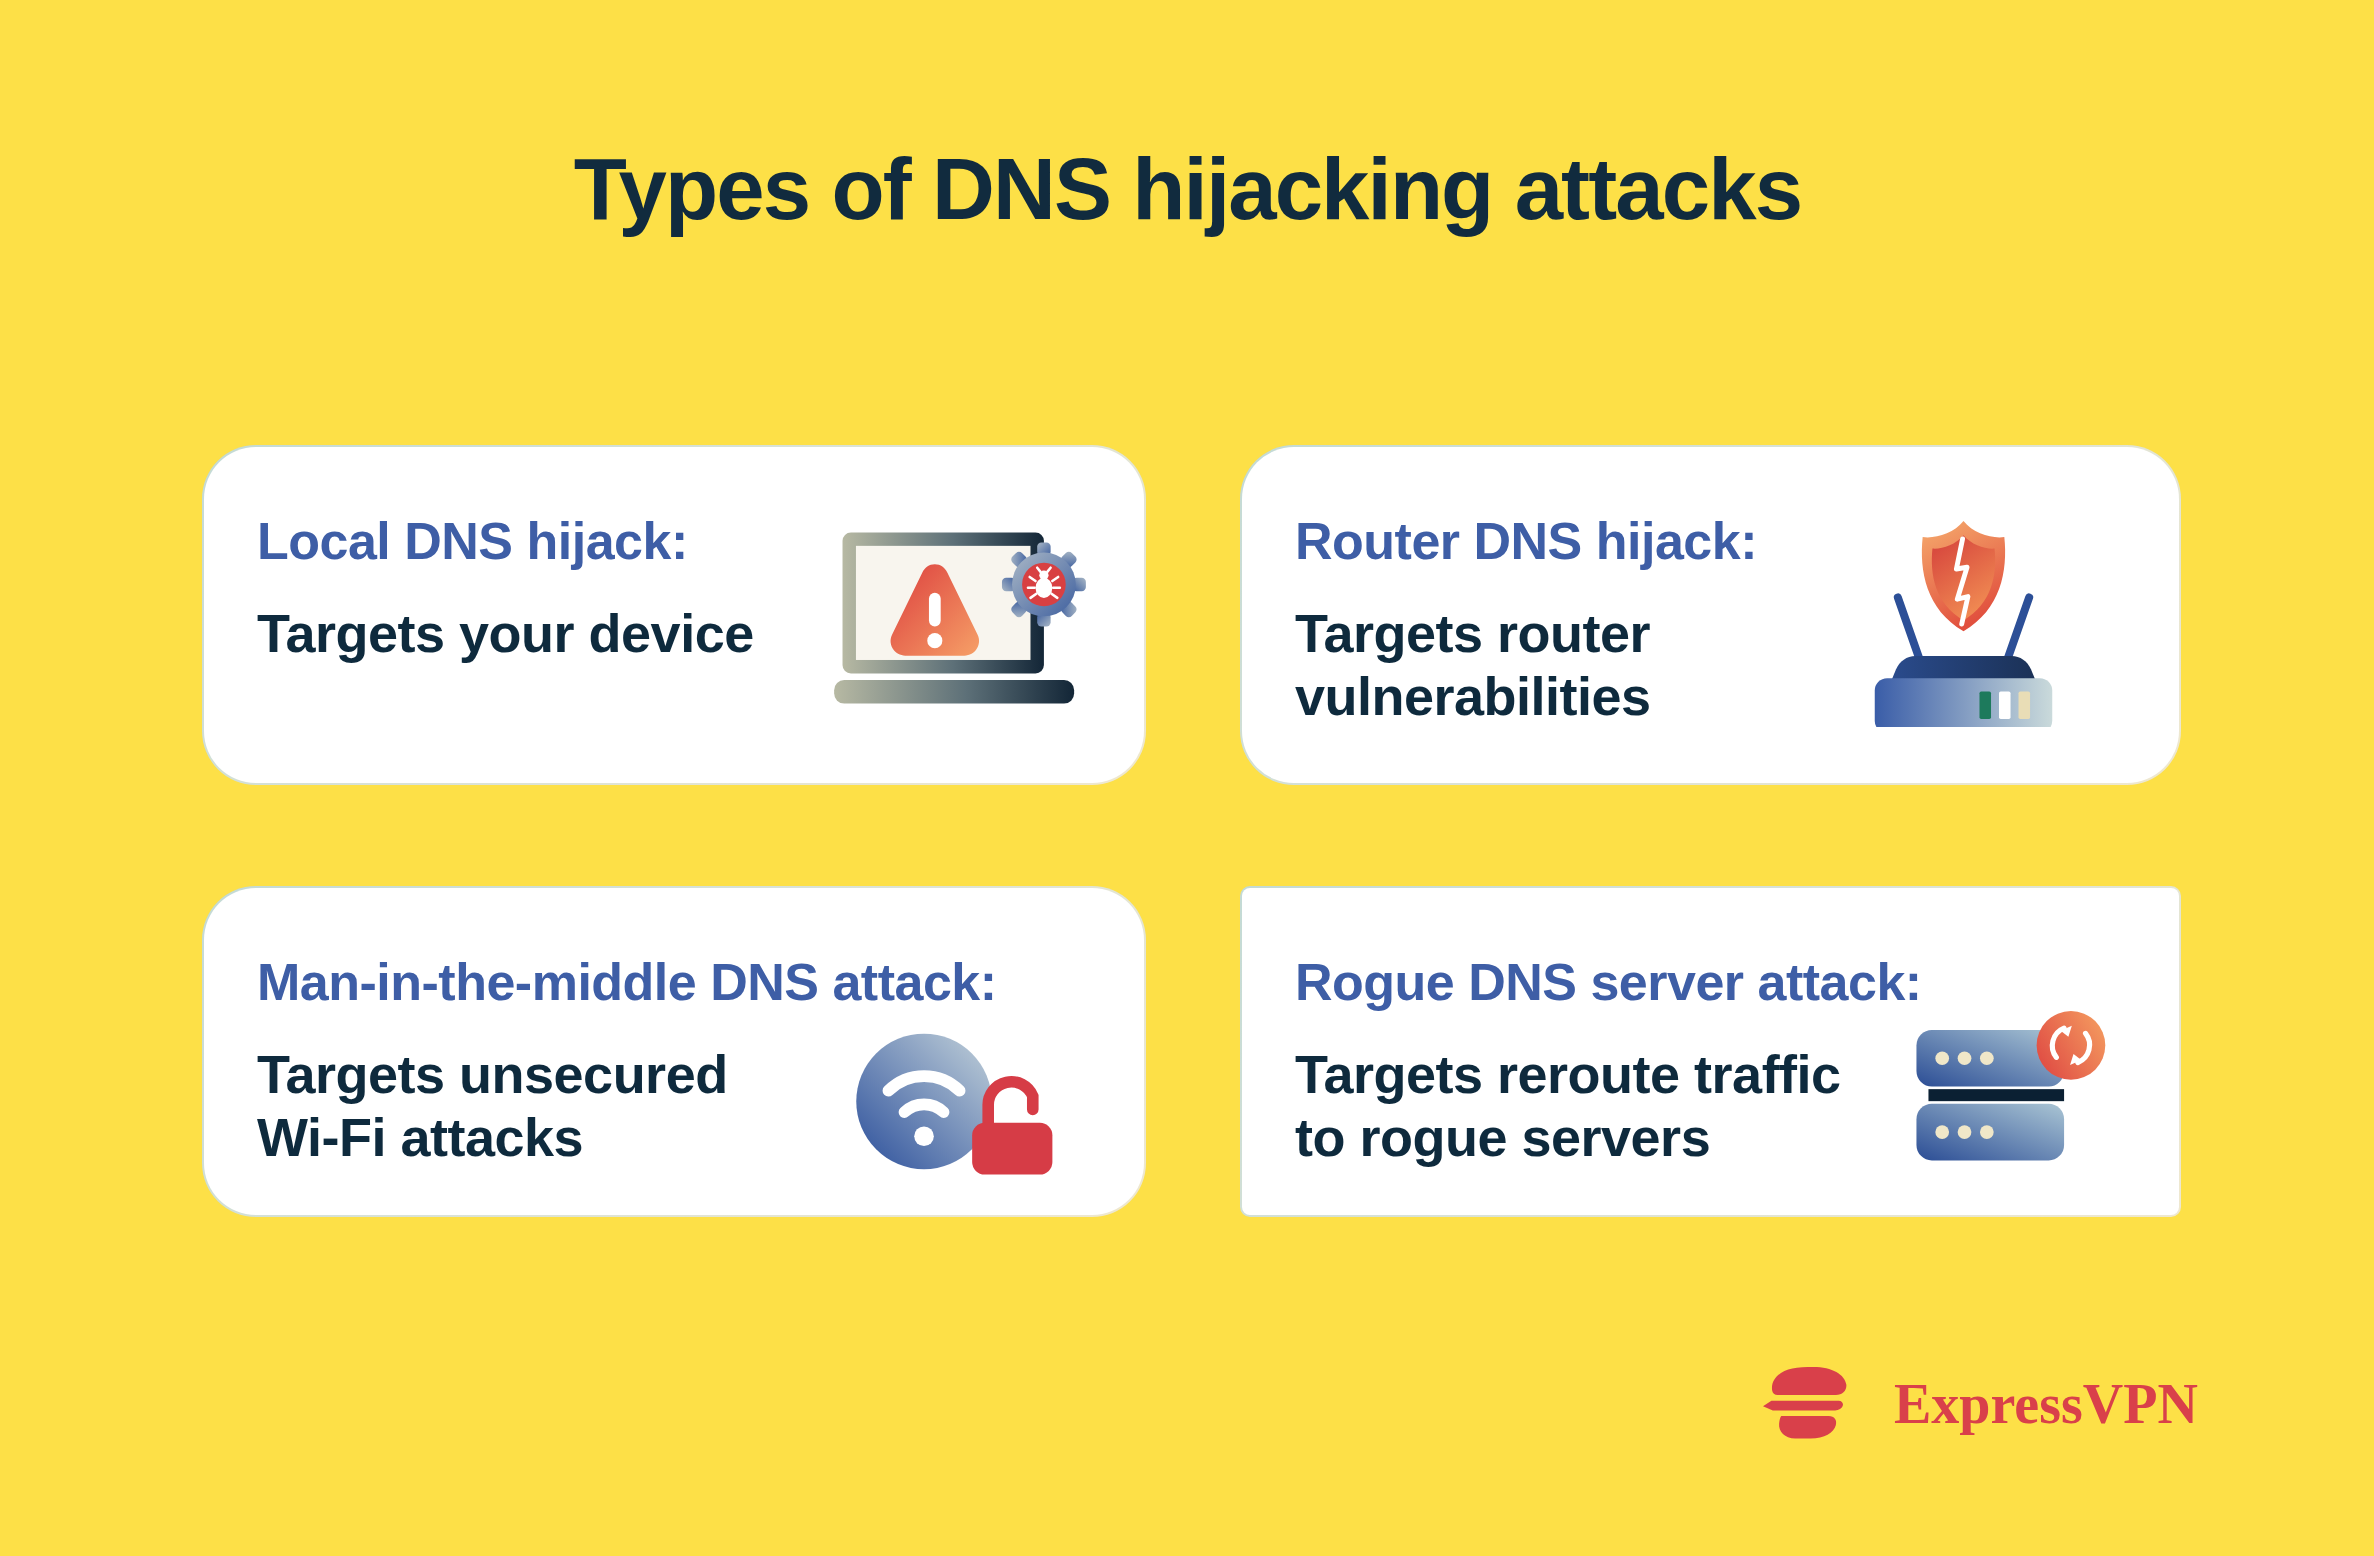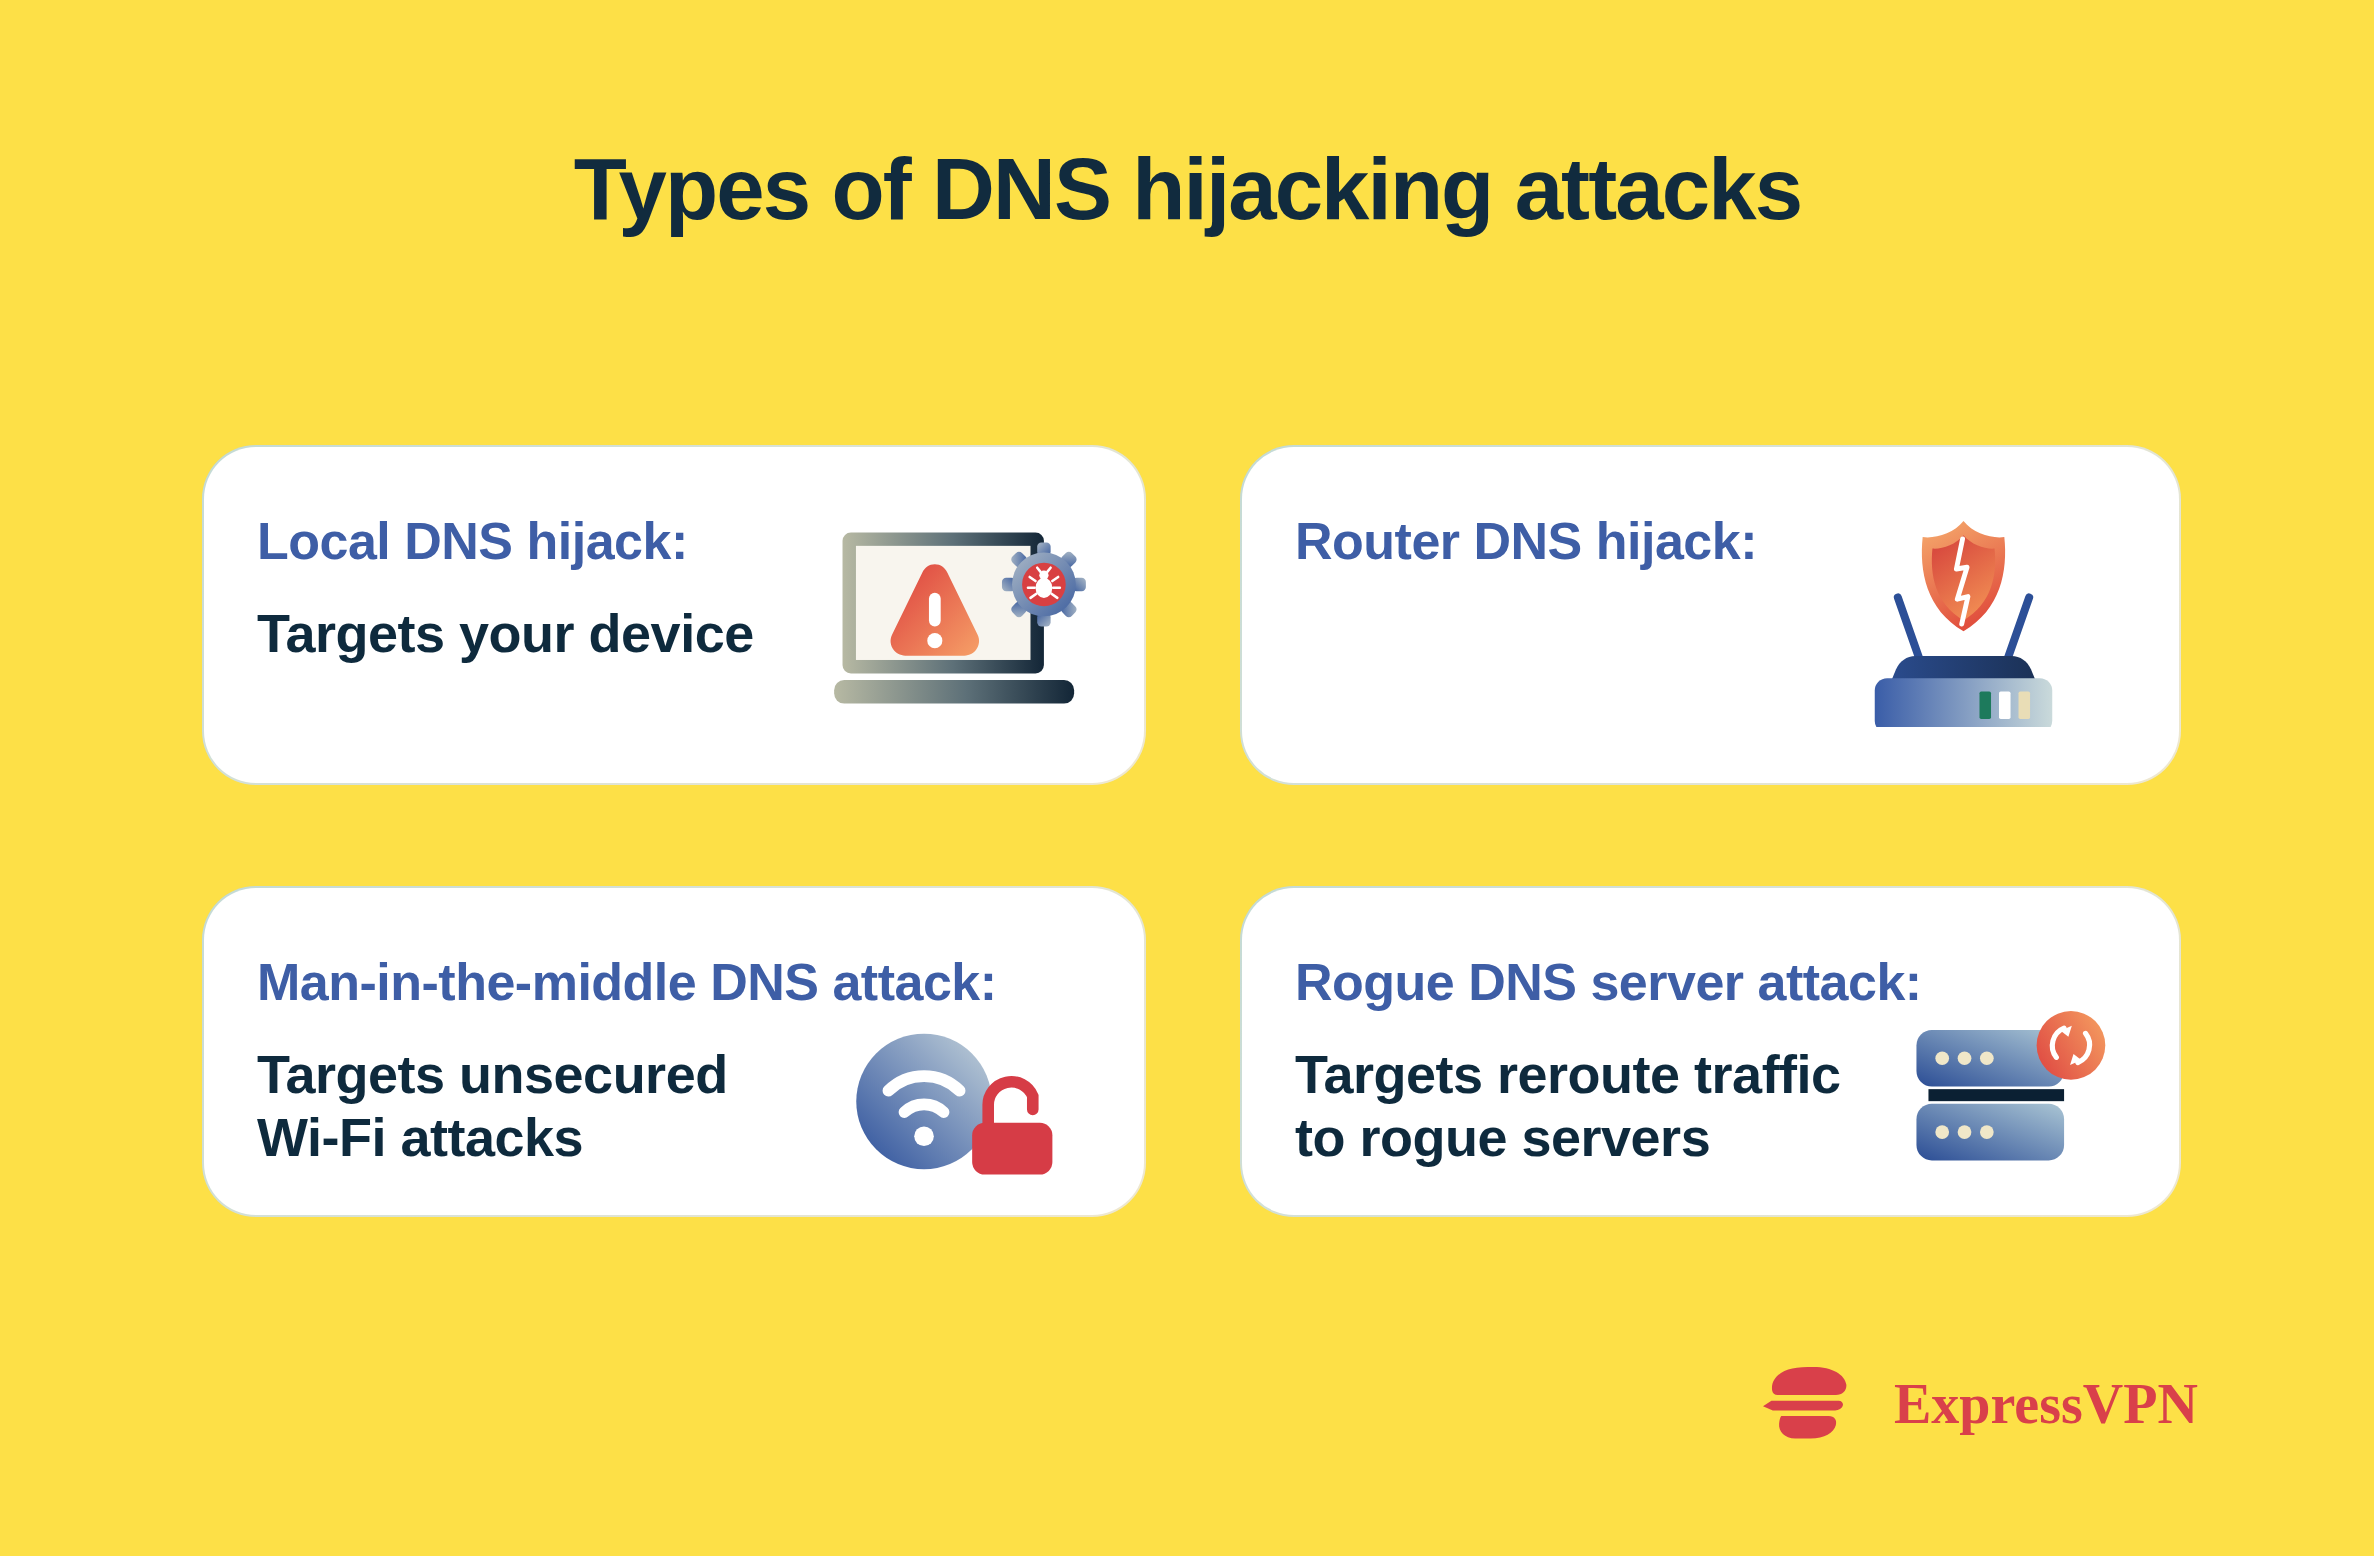--- a/index.html
+++ b/index.html
@@ -30,21 +30,21 @@
     border: 2.8px solid transparent;
     background:
       linear-gradient(#ffffff, #ffffff) padding-box,
       linear-gradient(140deg, #c3dad5 0%, #d9e2d7 45%, #efe8cf 100%) border-box;
     box-sizing: border-box;
     margin-top: 28px;
   }
   .card-1 { left: 202px;  top: 417px; width: 944px; height: 340px; }
   .card-2 { left: 1240px; top: 417px; width: 941px; height: 340px; }
   .card-3 { left: 202px;  top: 858px; width: 944px; height: 331px; }
-  .card-4 { left: 1240px; top: 858px; width: 941px; height: 331px; }
+  .card-4 { left: 1240px; top: 858px; width: 941px; height: 331px; border-radius: 10px; }
   .heading {
     margin: 66px 0 0 53px;
     font-size: 52px;
     font-weight: 700;
     letter-spacing: -0.5px;
     color: #3e5ea6;
     line-height: 1.1;
   }
   .body {
     margin: 32px 0 0 53px;
@@ -138,20 +138,24 @@
               <path d="M4 -15 L8 -20"></path>
           </g>
         </g>
       </g>
       <rect x="0" y="192" width="286" height="28" rx="12" fill="url(#lapFrame)"></rect>
     </svg>
   </section>
 
   <section class="card card-2">
     <h2 class="heading">Router DNS hijack:</h2>
+    <p class="body">
+      <span class="line">Targets router</span>
+      <span class="line">vulnerabilities</span>
+    </p>
     <svg class="icon icon-router" viewBox="0 0 240 240" aria-hidden="true">
       <defs>
         <linearGradient id="shieldOut" x1="0" y1="0" x2="0.4" y2="1">
           <stop offset="0" stop-color="#f6ad6e"></stop>
           <stop offset="1" stop-color="#e1503e"></stop>
         </linearGradient>
         <linearGradient id="shieldIn" x1="0" y1="0" x2="0.5" y2="1">
           <stop offset="0" stop-color="#d43f3b"></stop>
           <stop offset="1" stop-color="#f08a52"></stop>
         </linearGradient>

